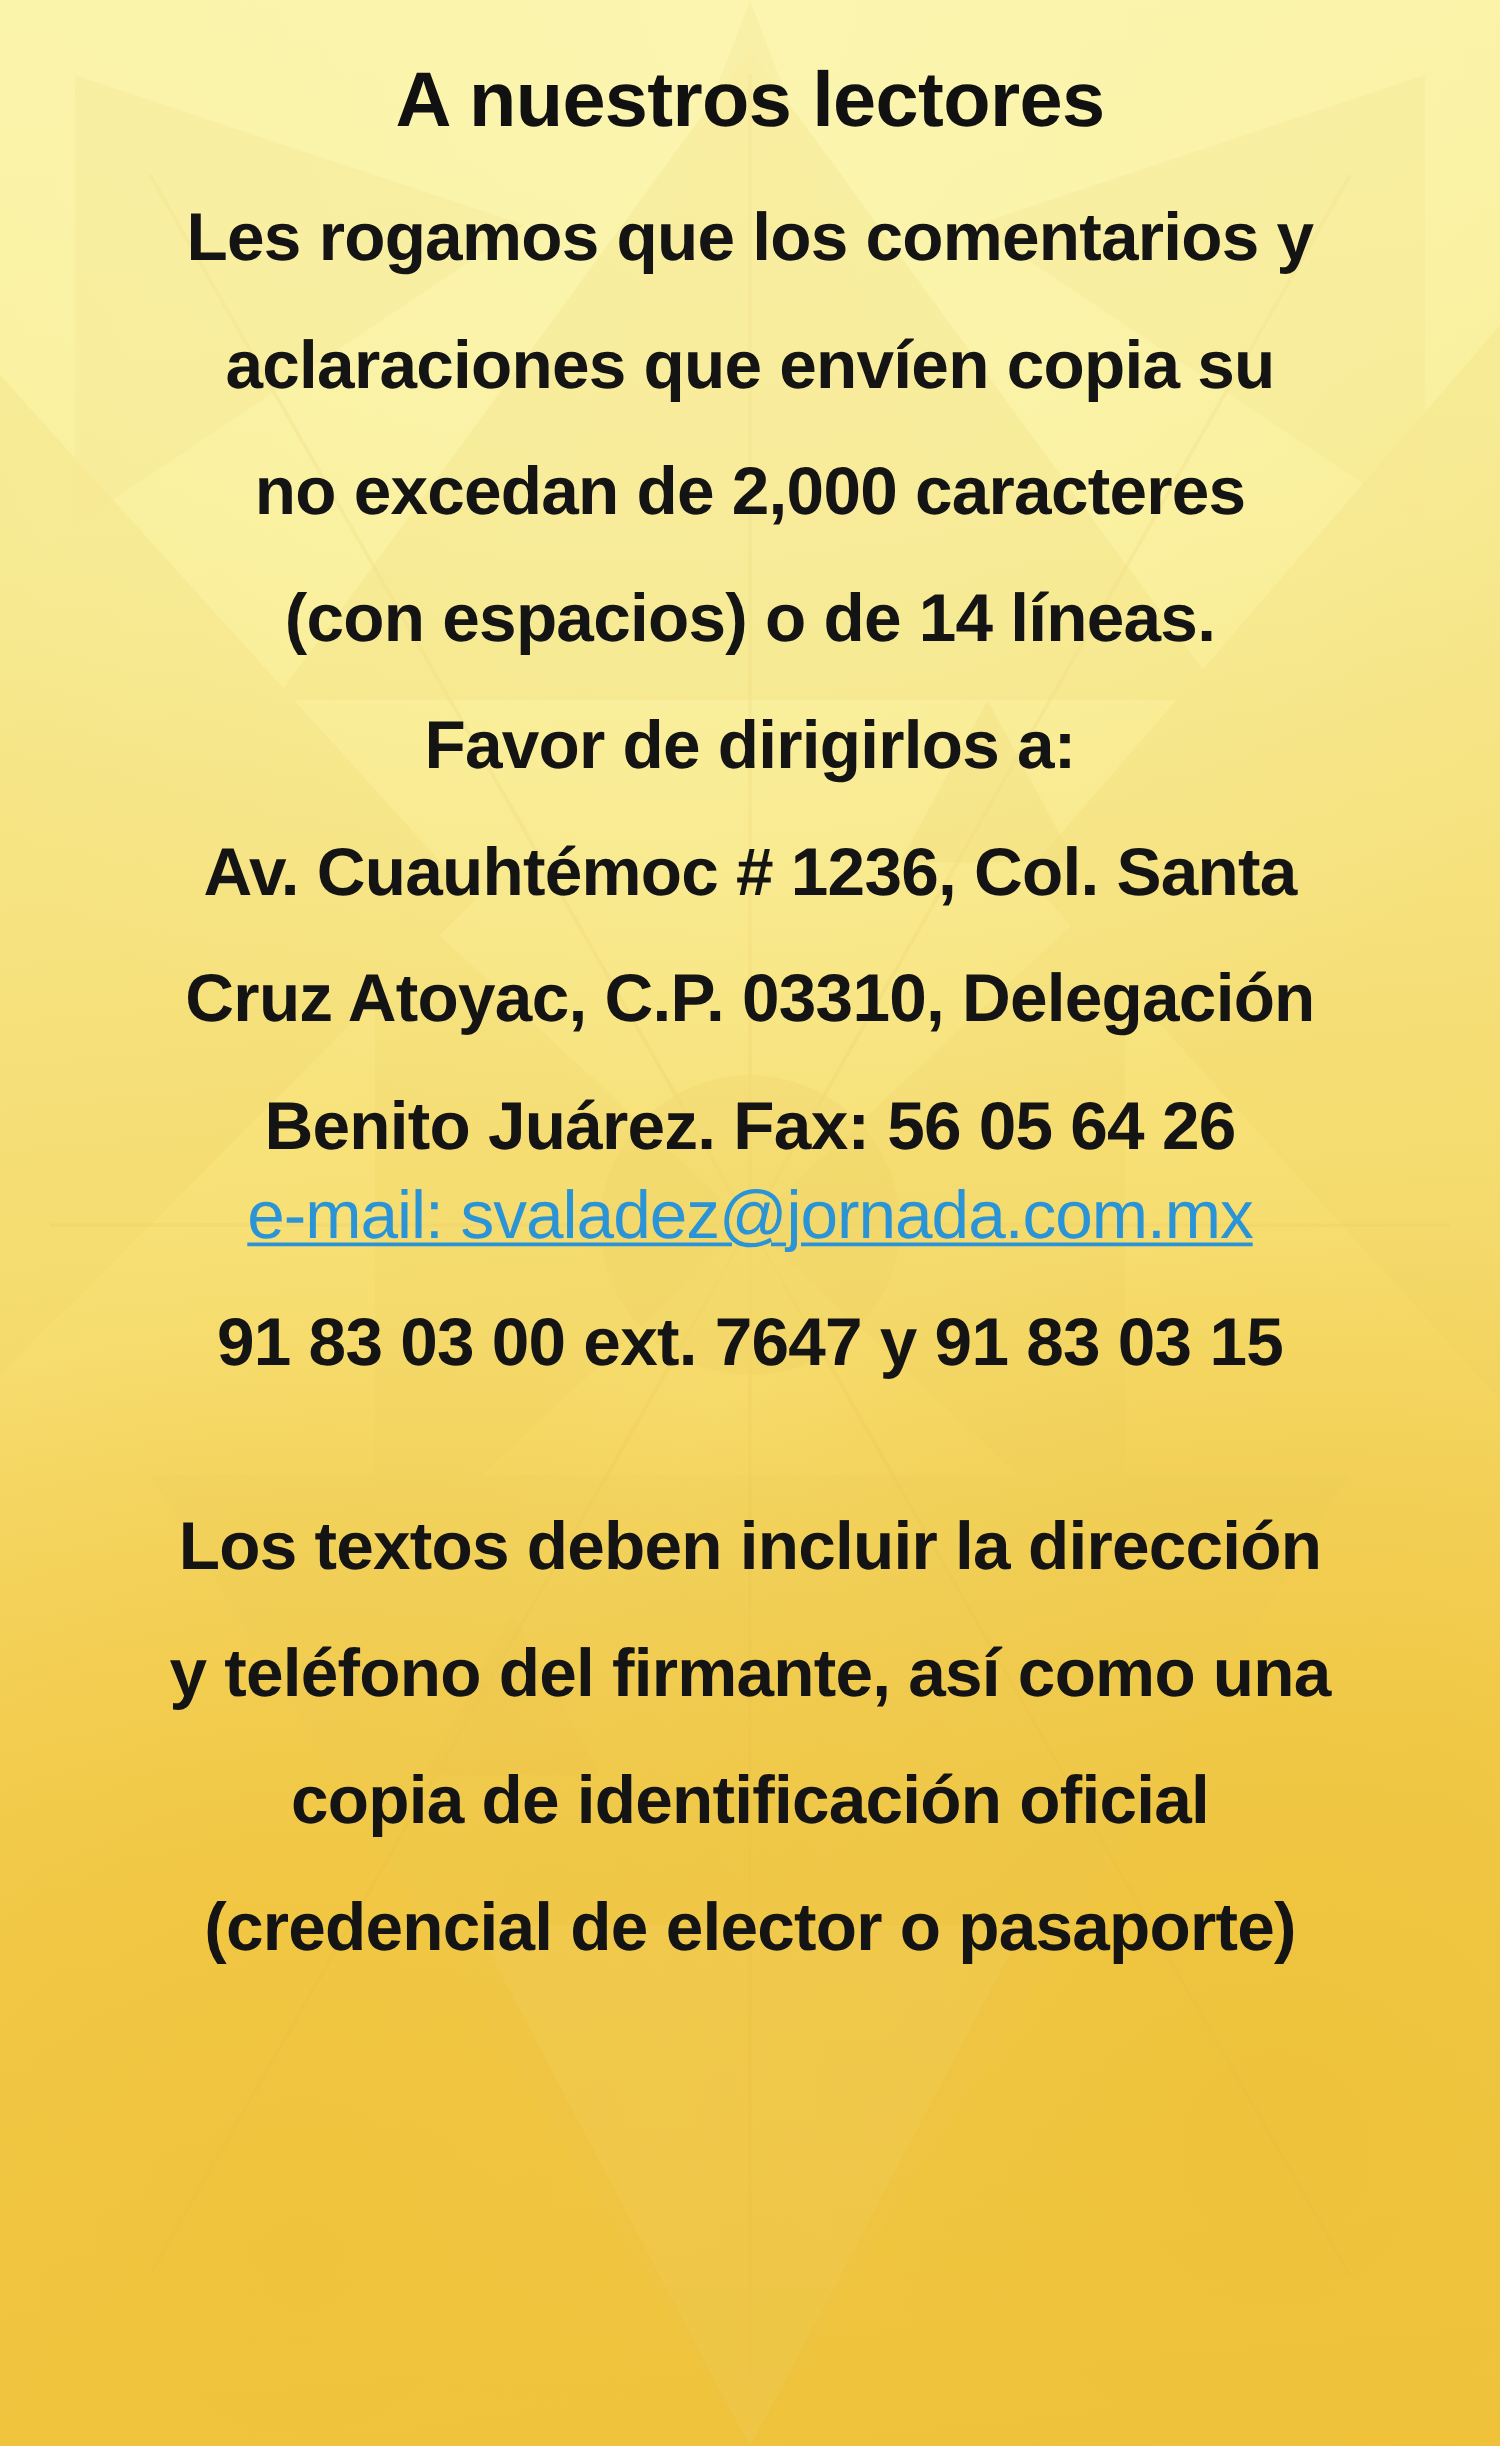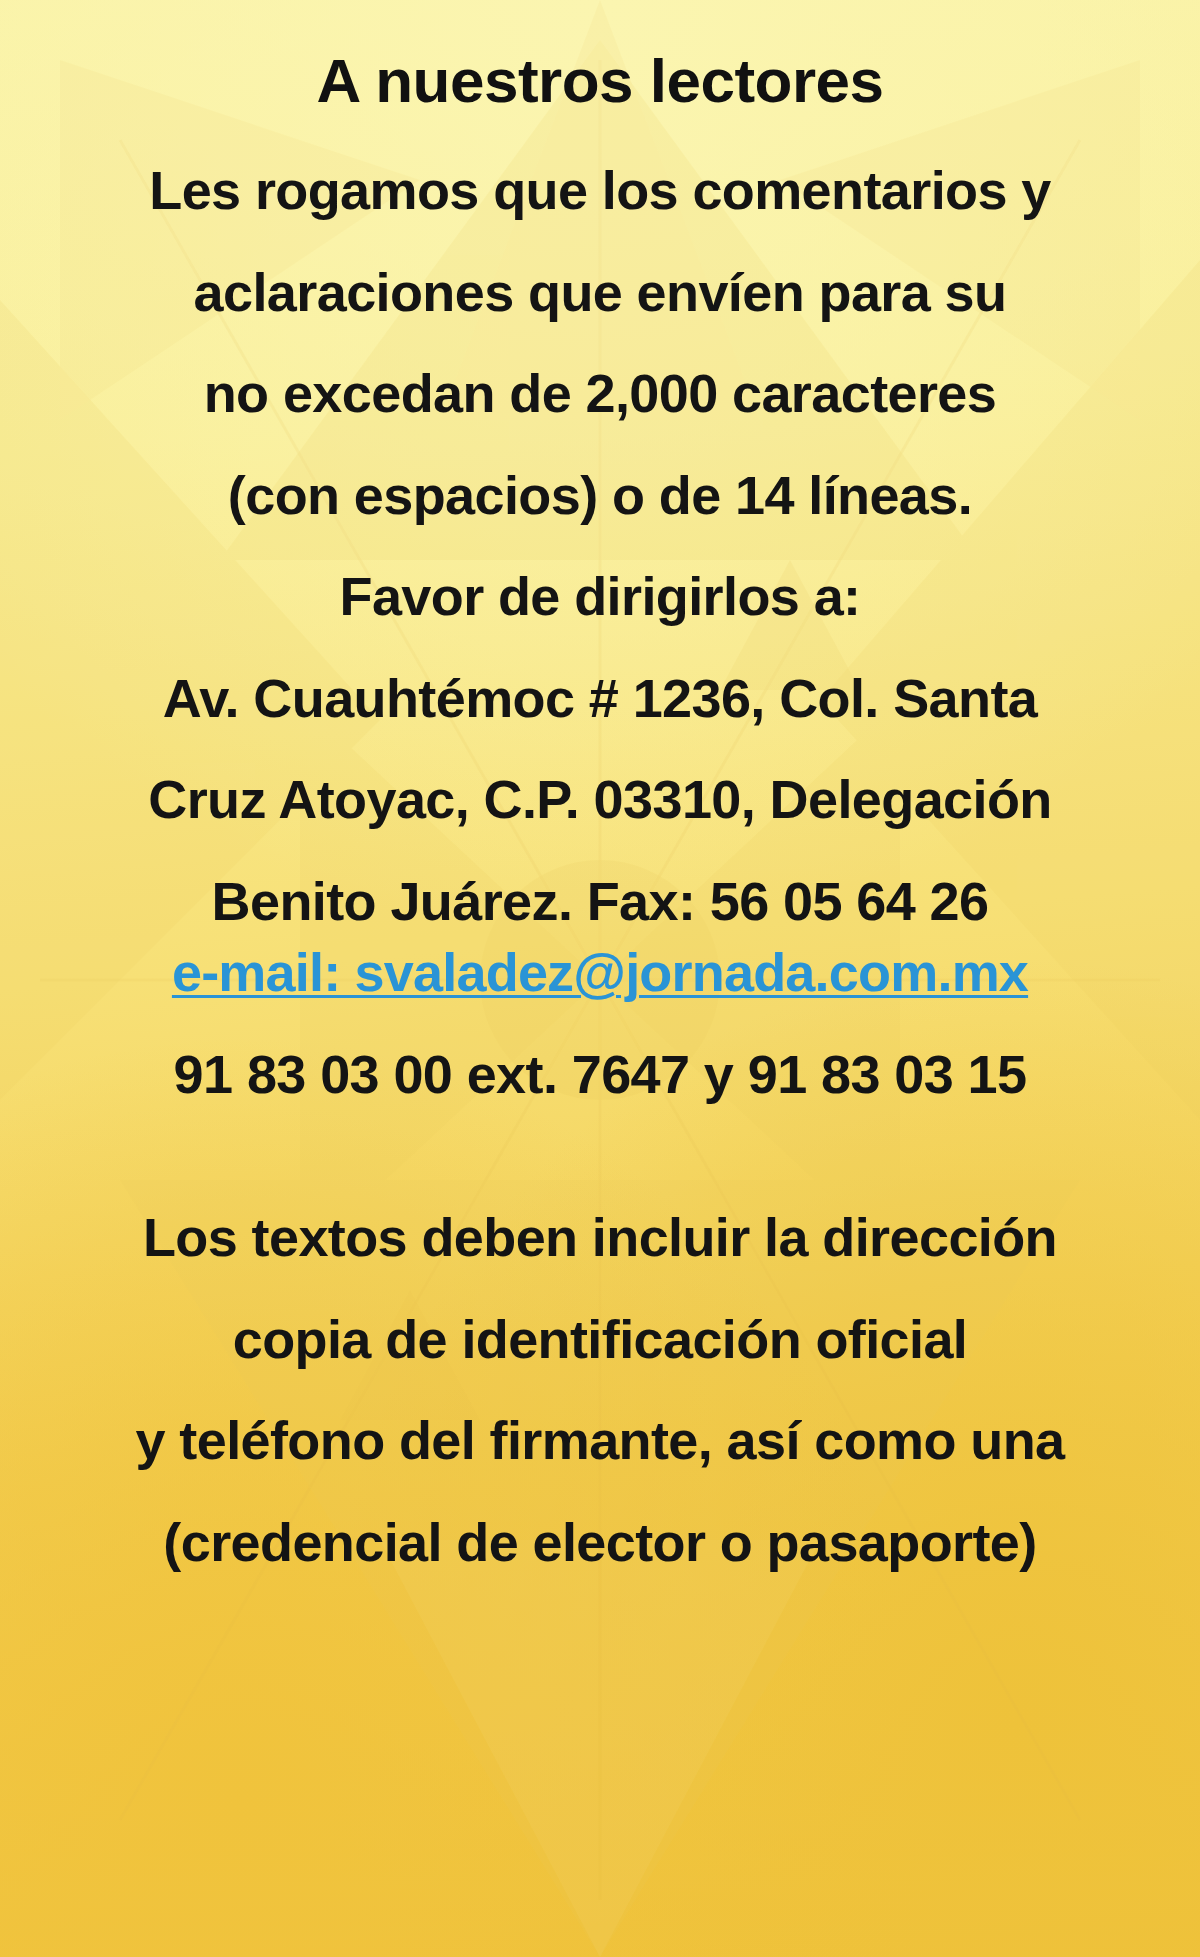--- a/index.html
+++ b/index.html
@@ -67,21 +67,21 @@
   .email-line {
     display: block;
     margin: 4px 0 2px 0;
   }
 
   .email-link {
     color: #2a94d6;
     text-decoration: underline;
     text-underline-offset: 4px;
     text-decoration-thickness: 3px;
-    font-weight: bold;
+    font-weight: normal;
     font-size: 54px;
     letter-spacing: -0.8px;
     cursor: pointer;
   }
 
   .gap {
     height: 62px;
   }
 
   .line {
@@ -121,34 +121,34 @@
       <path d="M1080 140 L120 1820"></path>
     </g>
   </svg>
 
   <div class="content">
 
     <h1 class="title">A nuestros lectores</h1>
 
     <p class="para">
       <span class="line">Les rogamos que los comentarios y</span>
-      <span class="line">aclaraciones que envíen para su</span>
+      <span class="line">aclaraciones que envíen copia su</span>
       <span class="line">no excedan de 2,000 caracteres</span>
       <span class="line">(con espacios) o de 14 líneas.</span>
       <span class="line">Favor de dirigirlos a:</span>
       <span class="line">Av. Cuauhtémoc # 1236, Col. Santa</span>
       <span class="line">Cruz Atoyac, C.P. 03310, Delegación</span>
       <span class="line">Benito Juárez. Fax: 56 05 64 26</span>
       <span class="email-line"><a class="email-link" href="#">e-mail: svaladez@jornada.com.mx</a></span>
       <span class="line">91 83 03 00 ext. 7647 y 91 83 03 15</span>
     </p>
 
     <div class="gap"></div>
 
     <p class="para">
       <span class="line">Los textos deben incluir la dirección</span>
+      <span class="line">y teléfono del firmante, así como una</span>
       <span class="line">copia de identificación oficial</span>
-      <span class="line">y teléfono del firmante, así como una</span>
       <span class="line">(credencial de elector o pasaporte)</span>
     </p>
 
   </div>
 </div>
 
 </body></html>

